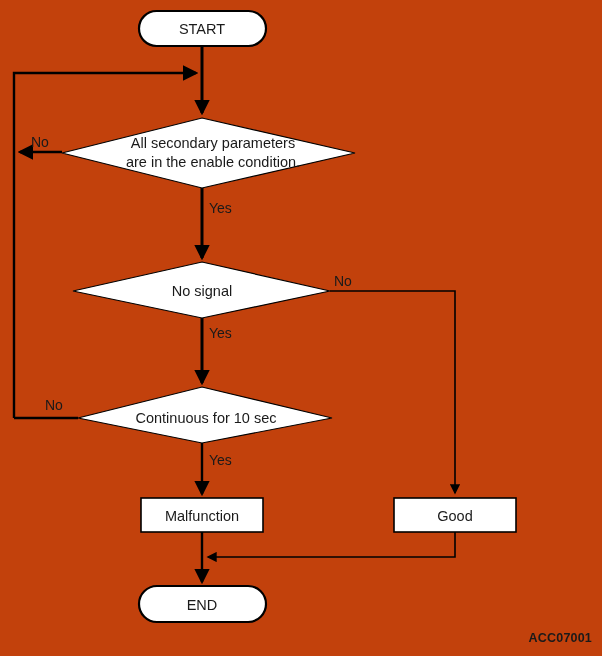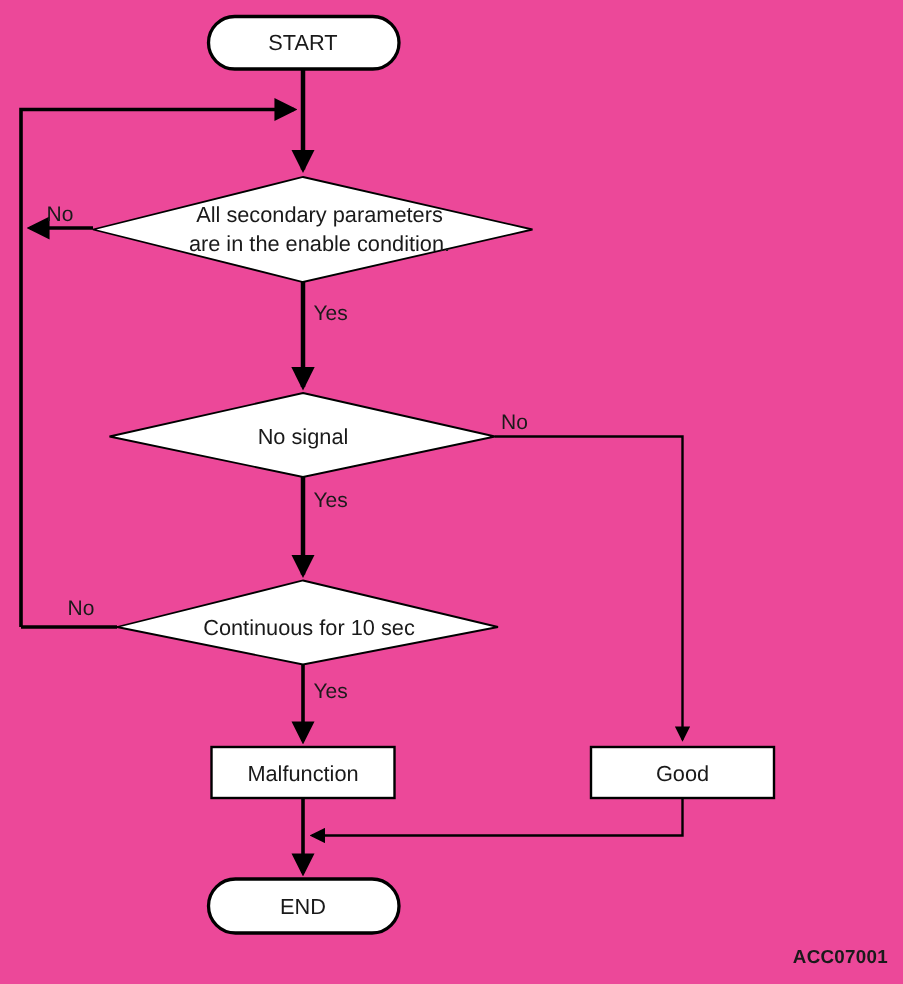--- a/index.html
+++ b/index.html
@@ -8,21 +8,21 @@
     background: #ffffff;
   }
   body {
     font-family: "Liberation Sans", sans-serif;
     -webkit-font-smoothing: antialiased;
   }
   #figure {
     position: relative;
     width: 602px;
     height: 656px;
-    background: #ec4899;
+    background: #c2410c;
     overflow: hidden;
   }
   #flow-svg {
     position: absolute;
     left: 0;
     top: 0;
     width: 602px;
     height: 656px;
   }
   .node-text {

